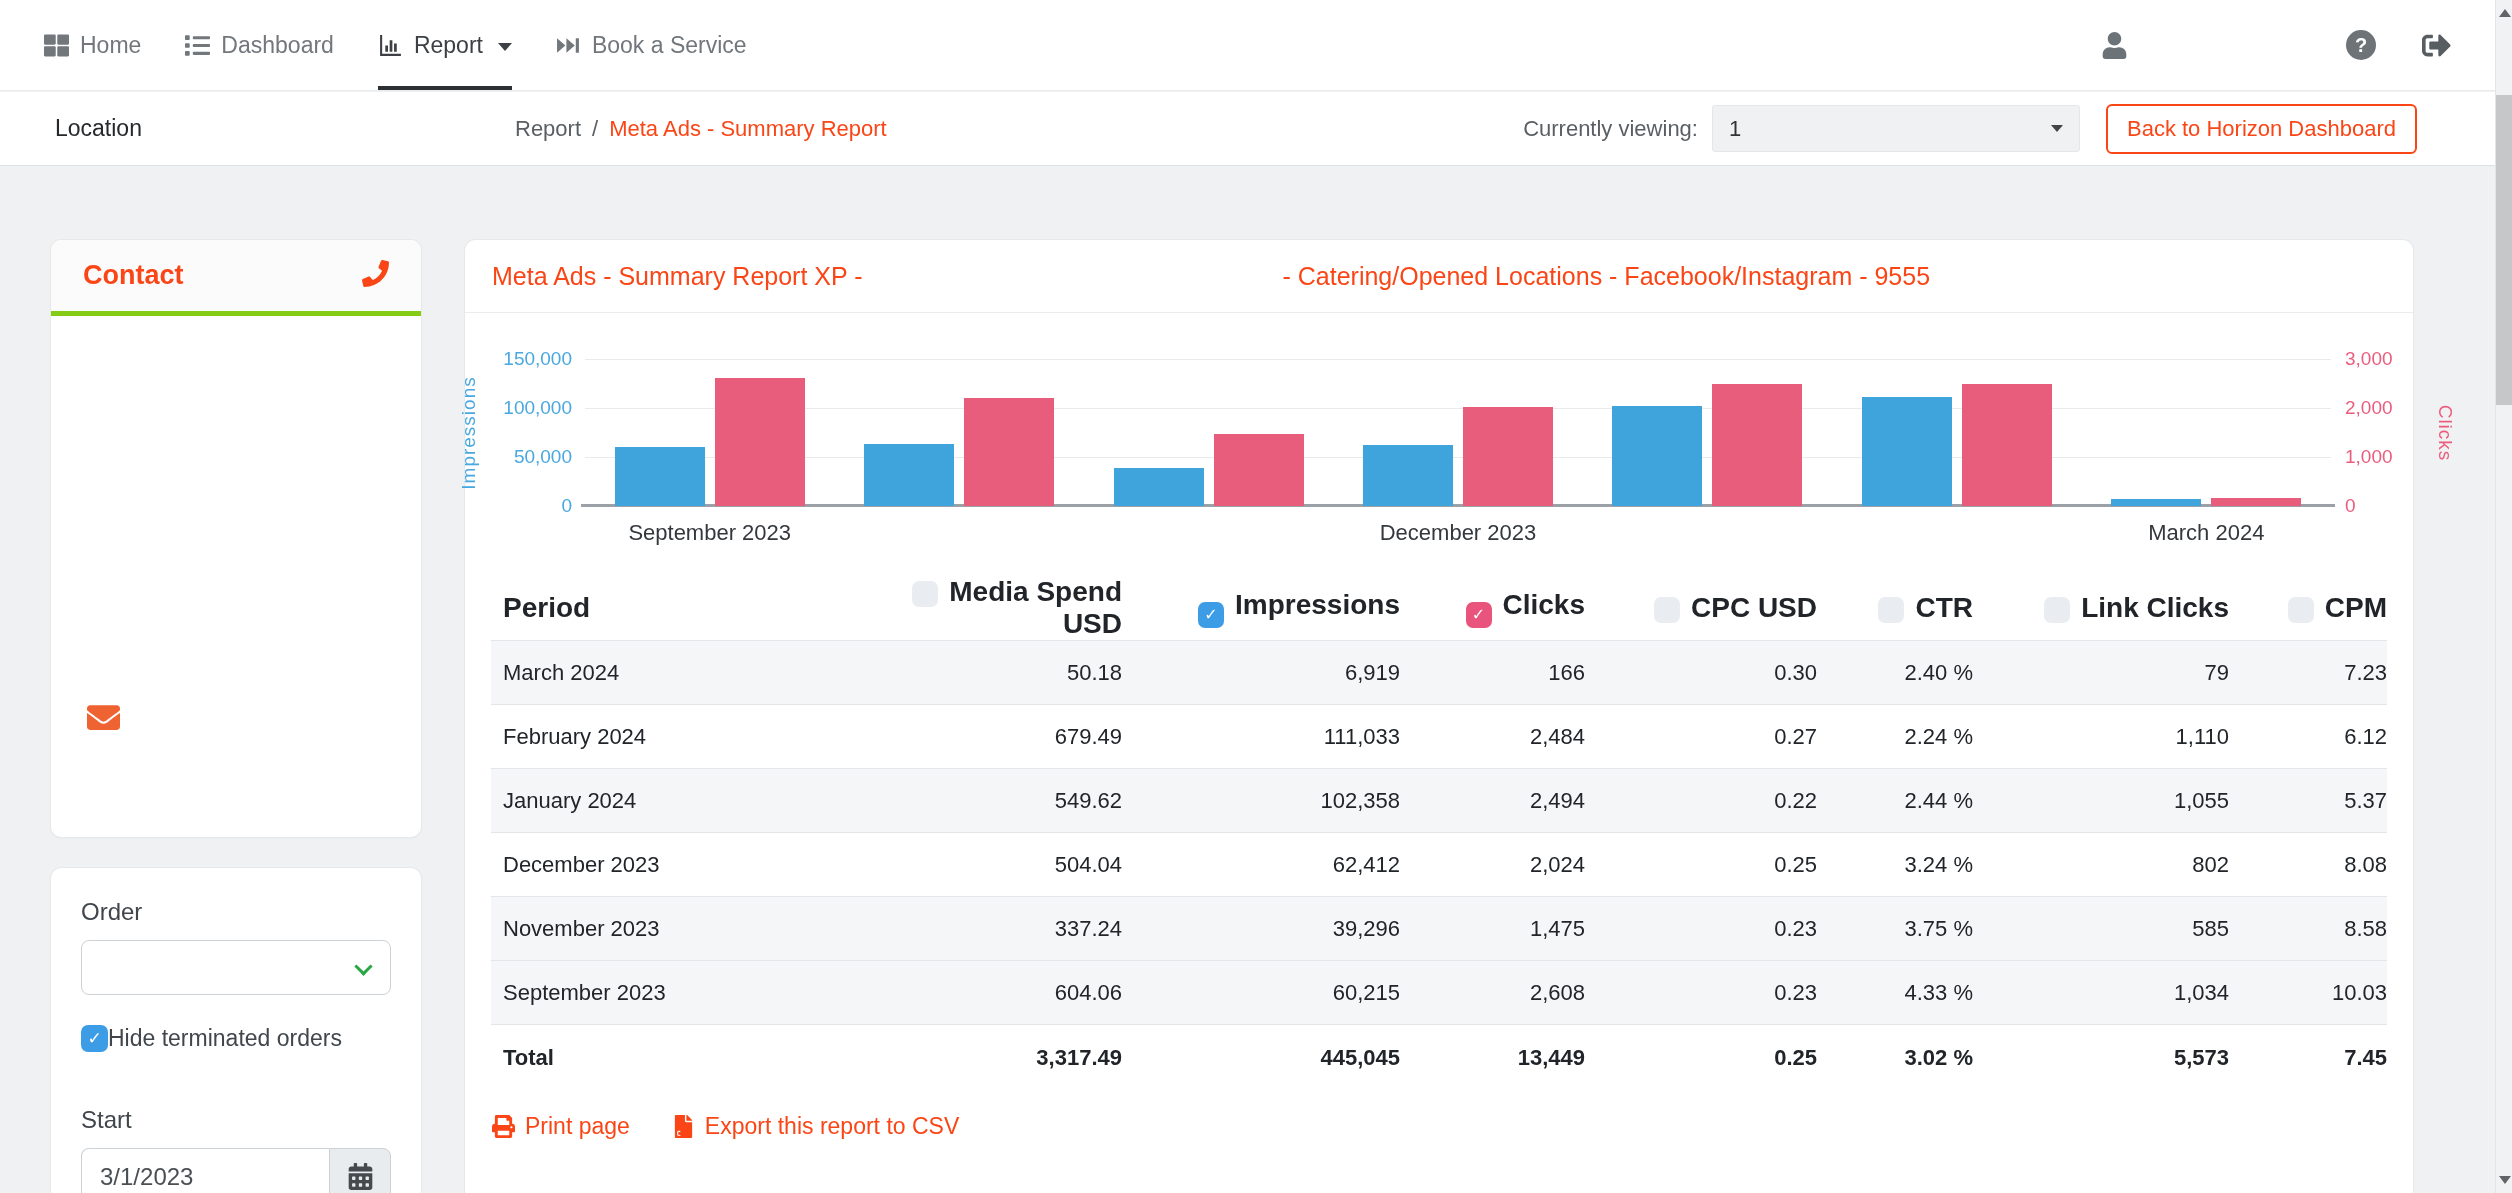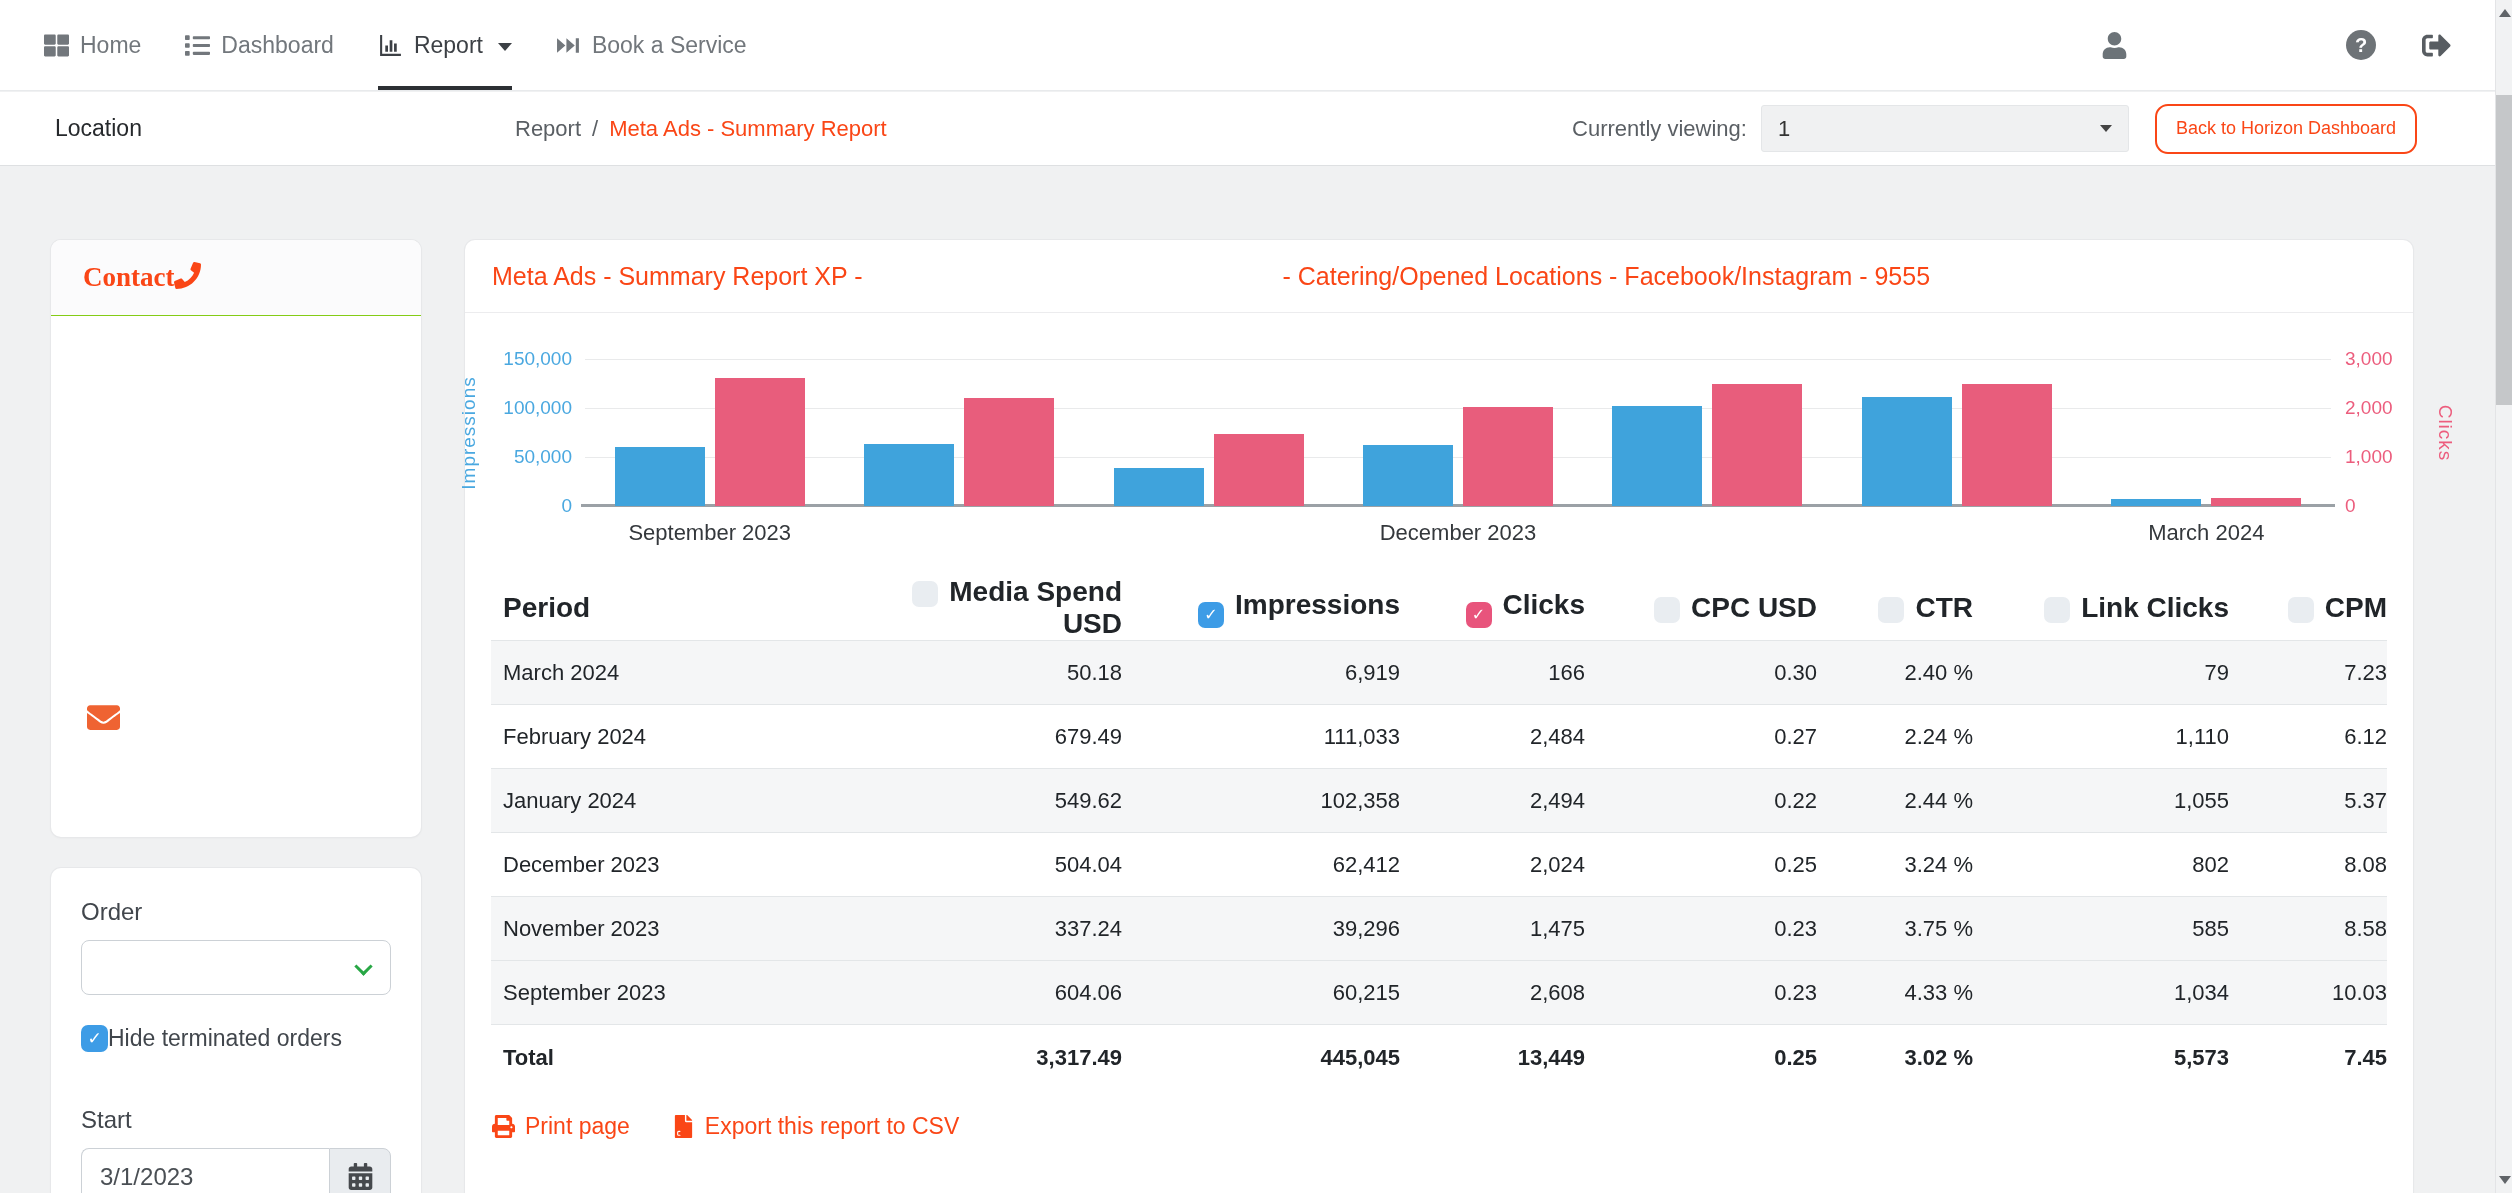--- a/index.html
+++ b/index.html
@@ -38,28 +38,28 @@
   .bc-section{position:absolute;left:55px;font-weight:normal;font-size:23px;color:#26292c;}
   .bc-path{position:absolute;left:515px;font-size:22px;color:#5a5f64;display:flex;gap:11px;align-items:center;}
   .bc-parent{cursor:pointer;}
   .bc-current{color:var(--accent);}
   .bc-right{margin-left:auto;display:flex;align-items:center;padding-right:78px;}
   .cv-label{font-size:22px;color:#5a5f64;margin-right:14px;}
   .cv-select{width:368px;height:47px;background:#f0f1f2;border:1px solid #e4e6e8;border-radius:3px;
     display:flex;align-items:center;justify-content:space-between;padding:0 16px;font-size:22px;color:#333;cursor:pointer;}
   .cv-caret{width:0;height:0;border-left:6px solid transparent;border-right:6px solid transparent;border-top:7px solid #444;}
   .back-btn{margin-left:26px;height:50px;padding:4px 19px;background:#fff;border:2px solid var(--accent);
-    border-radius:13px;color:var(--accent);font-size:18px;cursor:pointer;font-family:inherit;white-space:nowrap;}
+    border-radius:6px;color:var(--accent);font-size:22px;cursor:pointer;font-family:inherit;white-space:nowrap;}
   
   .card{position:absolute;background:#fff;border-radius:10px;
     box-shadow:0 0 0 1px #e7e8ea,0 1px 3px rgba(0,0,0,.05);}
   
   .contact-card{left:51px;top:240px;width:370px;height:597px;}
-  .contact-header{height:76px;background:#fbfbfc;border-bottom:1px solid #84cc16;border-radius:10px 10px 0 0;
-    display:flex;align-items:center;padding:0 32px;font-family:Liberation Serif, serif;}
+  .contact-header{height:76px;background:#fbfbfc;border-bottom:5px solid #84cc16;border-radius:10px 10px 0 0;
+    display:flex;align-items:center;justify-content:space-between;padding:0 32px;}
   .contact-title{font-size:27px;font-weight:600;color:var(--accent);}
   .phone-icon svg{width:27px;height:27px;fill:var(--accent);}
   .contact-body{position:relative;height:520px;}
   .envelope-icon{position:absolute;left:36px;top:385px;}
   .envelope-icon svg{width:33px;height:33px;fill:#ef6332;}
   
   .filter-card{left:51px;top:868px;width:370px;height:430px;padding:30px;}
   .field-label{font-size:24px;color:#41464c;margin-bottom:14px;}
   .order-select{height:55px;border:1px solid #ccd1d6;border-radius:8px;position:relative;
     margin-bottom:30px;cursor:pointer;background:#fff;display:flex;align-items:center;padding:0 18px;font-size:23px;color:#41464c;}

